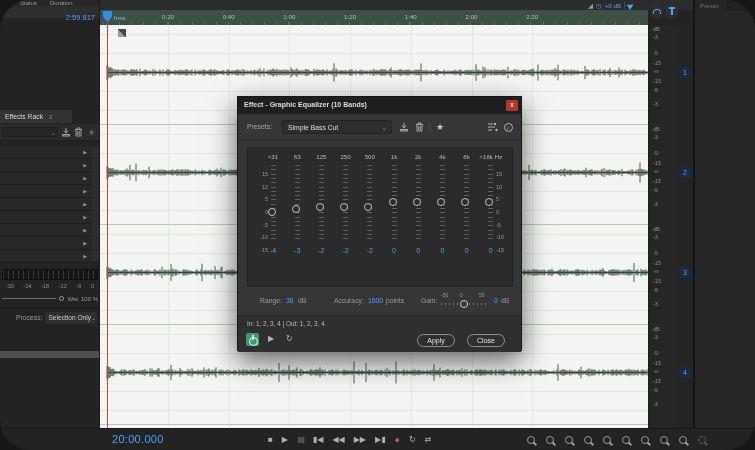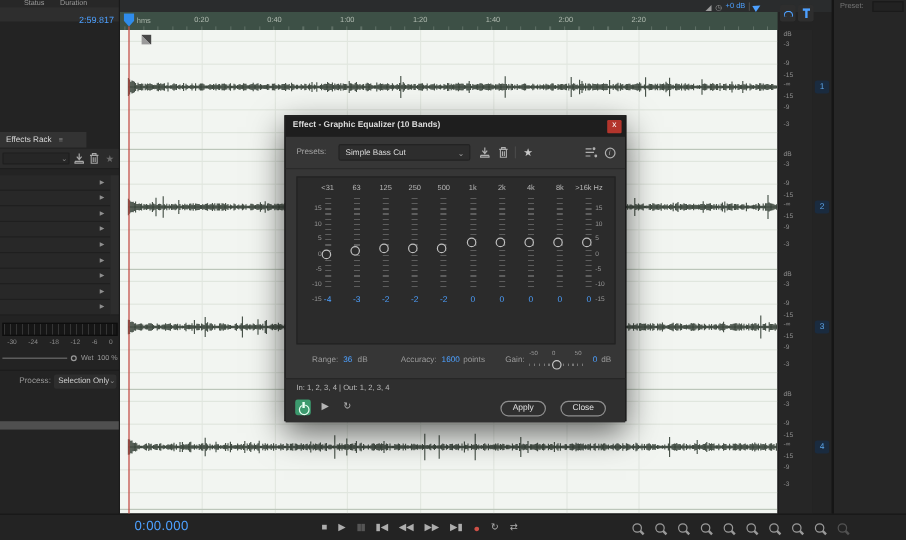--- a/index.html
+++ b/index.html
@@ -1,17 +1,17 @@
 <!DOCTYPE html>
 <html><head>
 <meta charset="utf-8">
 <style>
   *{margin:0;padding:0;box-sizing:border-box;font-family:"Liberation Sans","DejaVu Sans",sans-serif;}
   html,body{background:#161616;}
-  #app{position:relative;width:755px;height:450px;background:#232323;overflow:hidden;color:#ccc;}
+  #app{position:relative;width:755px;height:450px;background:#232323;overflow:hidden;color:#ccc;border-radius:30px;}
 
   
   #lp-header{position:absolute;left:0;top:0;width:100px;height:6px;background:#272727;overflow:hidden;font-size:6px;color:#9a9a9a;}
   #lp-header span{position:absolute;top:0;}
   #lp-status{left:20px;} #lp-duration{left:50px;}
   #lp-durrow{position:absolute;left:0;top:6px;width:100px;height:12px;background:#2e2e2e;text-align:right;}
   #lp-durrow span{font-size:7.5px;color:#4da0ff;margin-right:5px;line-height:12px;}
   #fx-tab{position:absolute;left:0;top:110px;width:72px;height:13px;background:#333;display:flex;align-items:center;}
   #fx-tab .lbl{font-size:6.8px;color:#d8d8d8;padding-left:5px;white-space:nowrap;}
   #fx-tab .menu{margin-left:6px;font-size:6px;color:#8f8f8f;}
@@ -482,21 +482,21 @@
       <span id="io-text">In: 1, 2, 3, 4 | Out: 1, 2, 3, 4</span>
       <span id="power-btn"></span>
       <span class="tbtn" style="left:30px">▶</span>
       <span class="tbtn" style="left:48px">↻</span>
       <span class="pill" style="right:66px">Apply</span>
       <span class="pill" style="right:16px">Close</span>
     </div>
   </div>
 
   <div id="toolbar">
-    <span id="time">0:00.000</span>
+    <span id="time">20:00.000</span>
     <div id="transport">
         <span class="tpb">■</span>
         <span class="tpb">▶</span>
         <span class="tpb dim pause">▮▮</span>
         <span class="tpb">▮◀</span>
         <span class="tpb">◀◀</span>
         <span class="tpb">▶▶</span>
         <span class="tpb">▶▮</span>
         <span class="tpb rec">●</span>
         <span class="tpb">↻</span>

